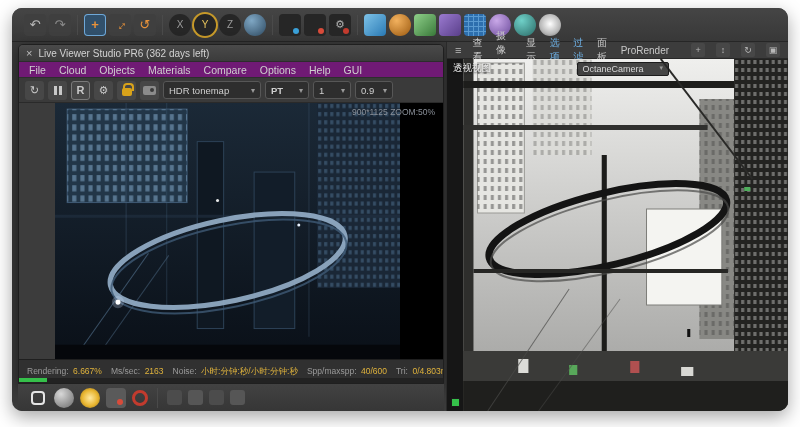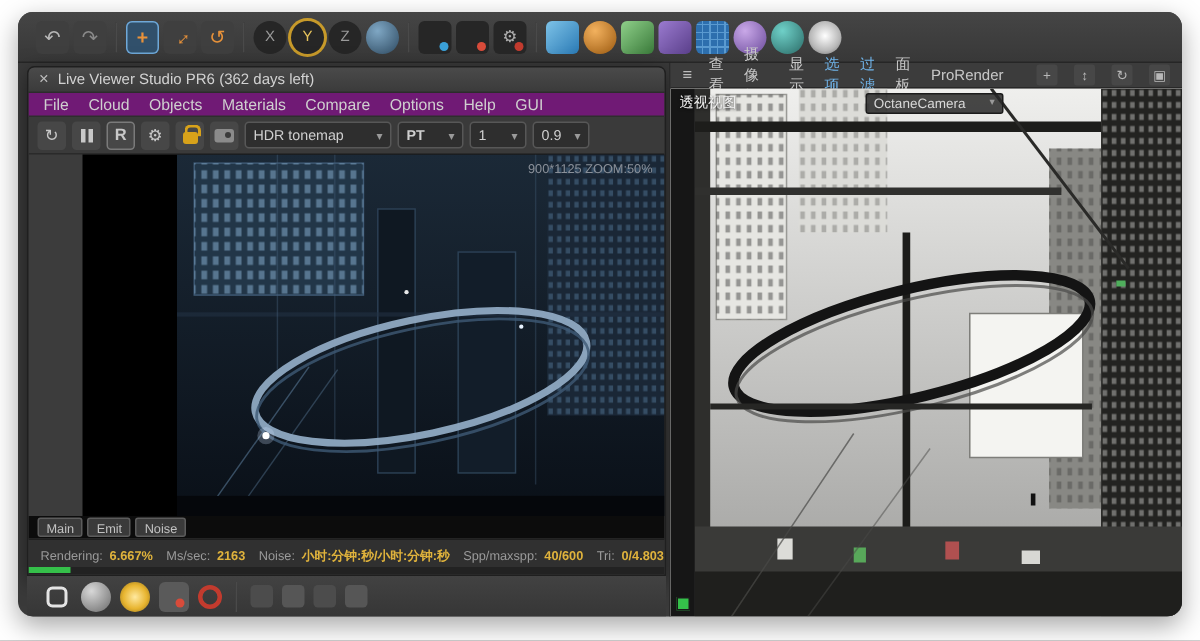--- a/index.html
+++ b/index.html
@@ -40,30 +40,30 @@
   .lockbody{width:10px;height:8px;background:#d8a21a;border-radius:2px;position:relative;margin-top:4px;}
   .lockbody::before{content:"";position:absolute;top:-5px;left:1.5px;width:7px;height:6px;
     border:2px solid #d8a21a;border-bottom:none;border-radius:4px 4px 0 0;}
   .camico{width:13px;height:9px;background:#8b8b8b;border-radius:2px;position:relative;}
   .camico::after{content:"";position:absolute;right:2px;top:2px;width:4px;height:4px;border-radius:50%;background:#3a3a3a;}
   .dd{height:18px;background:#2e2e2e;border:1px solid #575757;border-radius:3px;color:#cfcfcf;
     font-size:9.5px;display:flex;align-items:center;justify-content:space-between;padding:0 5px;gap:4px;flex:0 0 auto;}
   .dd .car{color:#9a9a9a;font-size:8px;}
   .num{width:38px;}
   
-  .lv-render{flex:1;background:#000;position:relative;display:flex;justify-content:flex-end;min-height:0;margin-left:36px;}
+  .lv-render{flex:1;background:#000;position:relative;display:flex;justify-content:flex-start;min-height:0;margin-left:36px;}
   .lv-render svg{height:100%;}
   .res-overlay{position:absolute;top:4px;right:8px;color:#8a9099;font-size:8.5px;}
   .lv-passes{height:15px;background:#0c0c0c;display:flex;align-items:center;gap:3px;padding:0 6px;}
   .passbtn{background:#3a3a3a;border:1px solid #5c5c5c;color:#c2c2c2;font-size:8.5px;
     padding:0.5px 5px;border-radius:2px;}
   .lv-status{height:19px;background:#303030;display:flex;align-items:center;gap:9px;padding:0 8px;
     border-top:1px solid #1f1f1f;white-space:nowrap;overflow:hidden;}
   .st .l{color:#9a9a9a;font-size:8.5px;}
-  .st .v{color:#e0b33c;font-size:8.5px;font-weight:bold;}
+  .st .v{color:#e0b33c;font-size:8.5px;}
   .st:first-child .v{color:#e0b33c;}
   .lv-prog{height:5px;background:#222;position:relative;}
   .lv-prog .fill{position:absolute;left:0;top:0;bottom:1px;width:6.7%;background:#35c04a;}
   
   .botbar{height:27px;background:linear-gradient(#424242,#363636);display:flex;align-items:center;
     gap:6px;padding:0 10px;flex:0 0 auto;}
   .bi{width:20px;height:20px;border-radius:4px;display:flex;align-items:center;justify-content:center;flex:0 0 auto;}
   .roundsq{width:14px;height:14px;border:2px solid #e4e4e4;border-radius:4px;}
   .bsm{width:15px;height:15px;border-radius:3px;background:#4c4c4c;}
   
@@ -233,25 +233,20 @@
             </g>
             <circle cx="62" cy="196" r="6" fill="#cfe4ff" opacity="0.25"></circle>
             <circle cx="62" cy="196" r="2.5" fill="#ffffff"></circle>
             <circle cx="240" cy="120" r="1.5" fill="#e8f2ff"></circle>
             <circle cx="160" cy="96" r="1.5" fill="#ffffff" opacity="0.9"></circle>
             <rect x="0" y="238" width="340" height="14" fill="#05070b"></rect>
           </svg>
           <span class="res-overlay">900*1125 ZOOM:50%</span>
         </div>
 
-        <div class="lv-passes">
-          <span class="passbtn">Main</span>
-          <span class="passbtn">Emit</span>
-          <span class="passbtn">Noise</span>
-        </div>
 
         <div class="lv-status">
           <span class="st"><span class="l">Rendering:</span> <span class="v">6.667%</span></span>
           <span class="st"><span class="l">Ms/sec:</span> <span class="v">2163</span></span>
           <span class="st"><span class="l">Noise:</span> <span class="v">小时:分钟:秒/小时:分钟:秒</span></span>
           <span class="st"><span class="l">Spp/maxspp:</span> <span class="v">40/600</span></span>
           <span class="st"><span class="l">Tri:</span> <span class="v">0/4.803m</span></span>
 
         </div>
         <div class="lv-prog">

